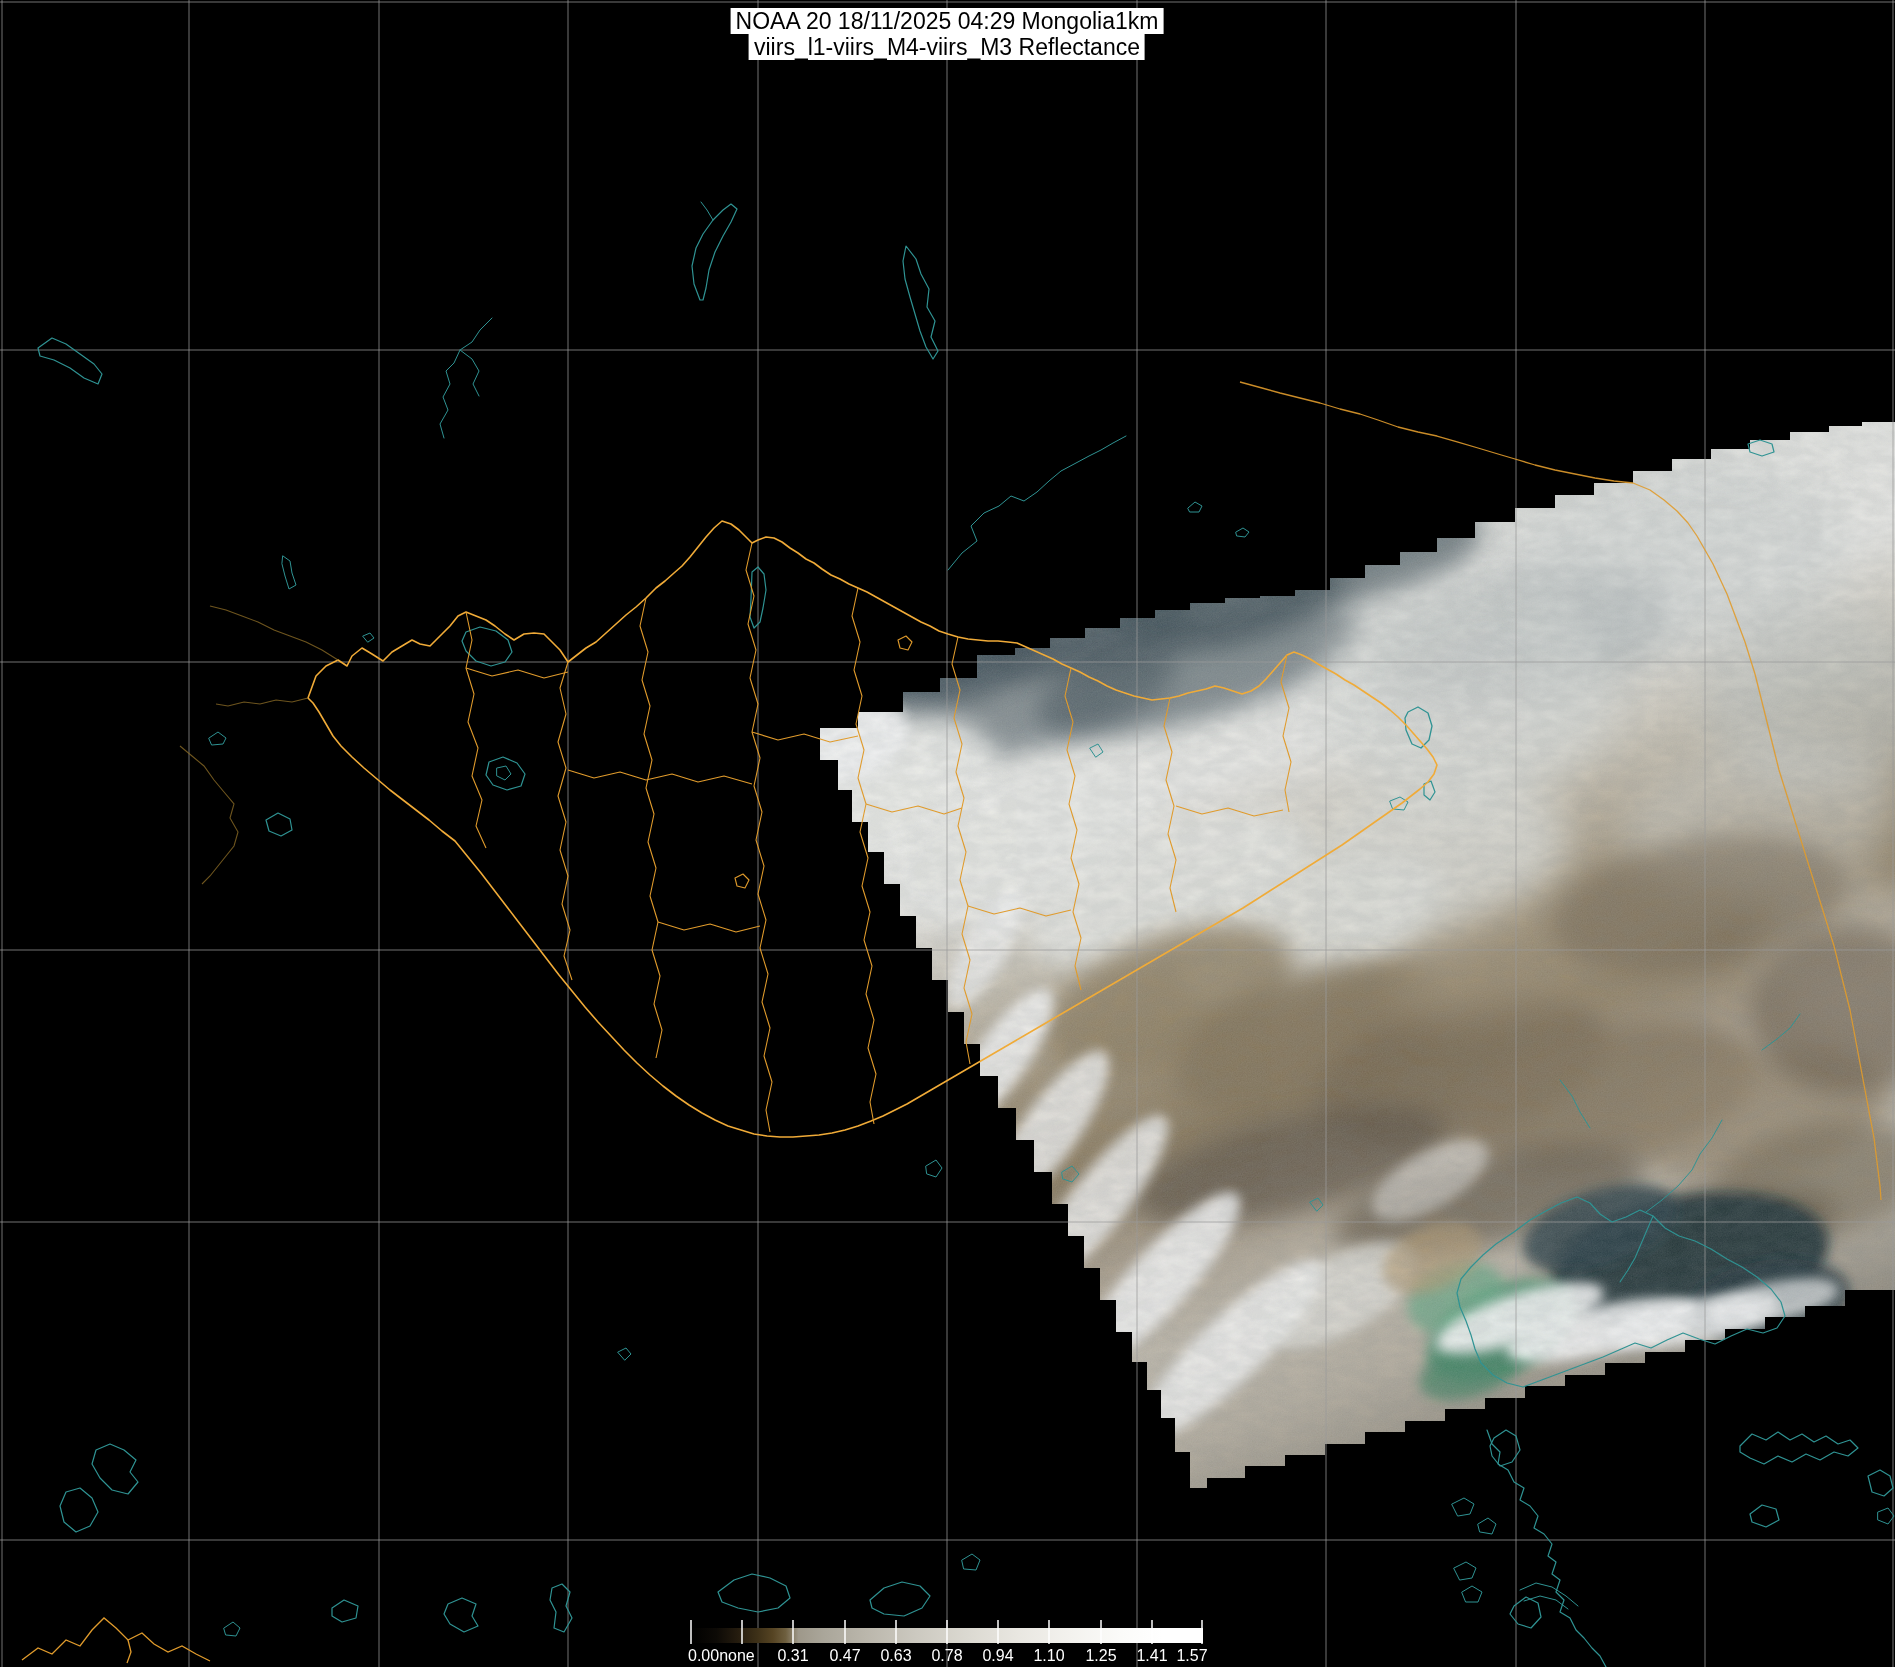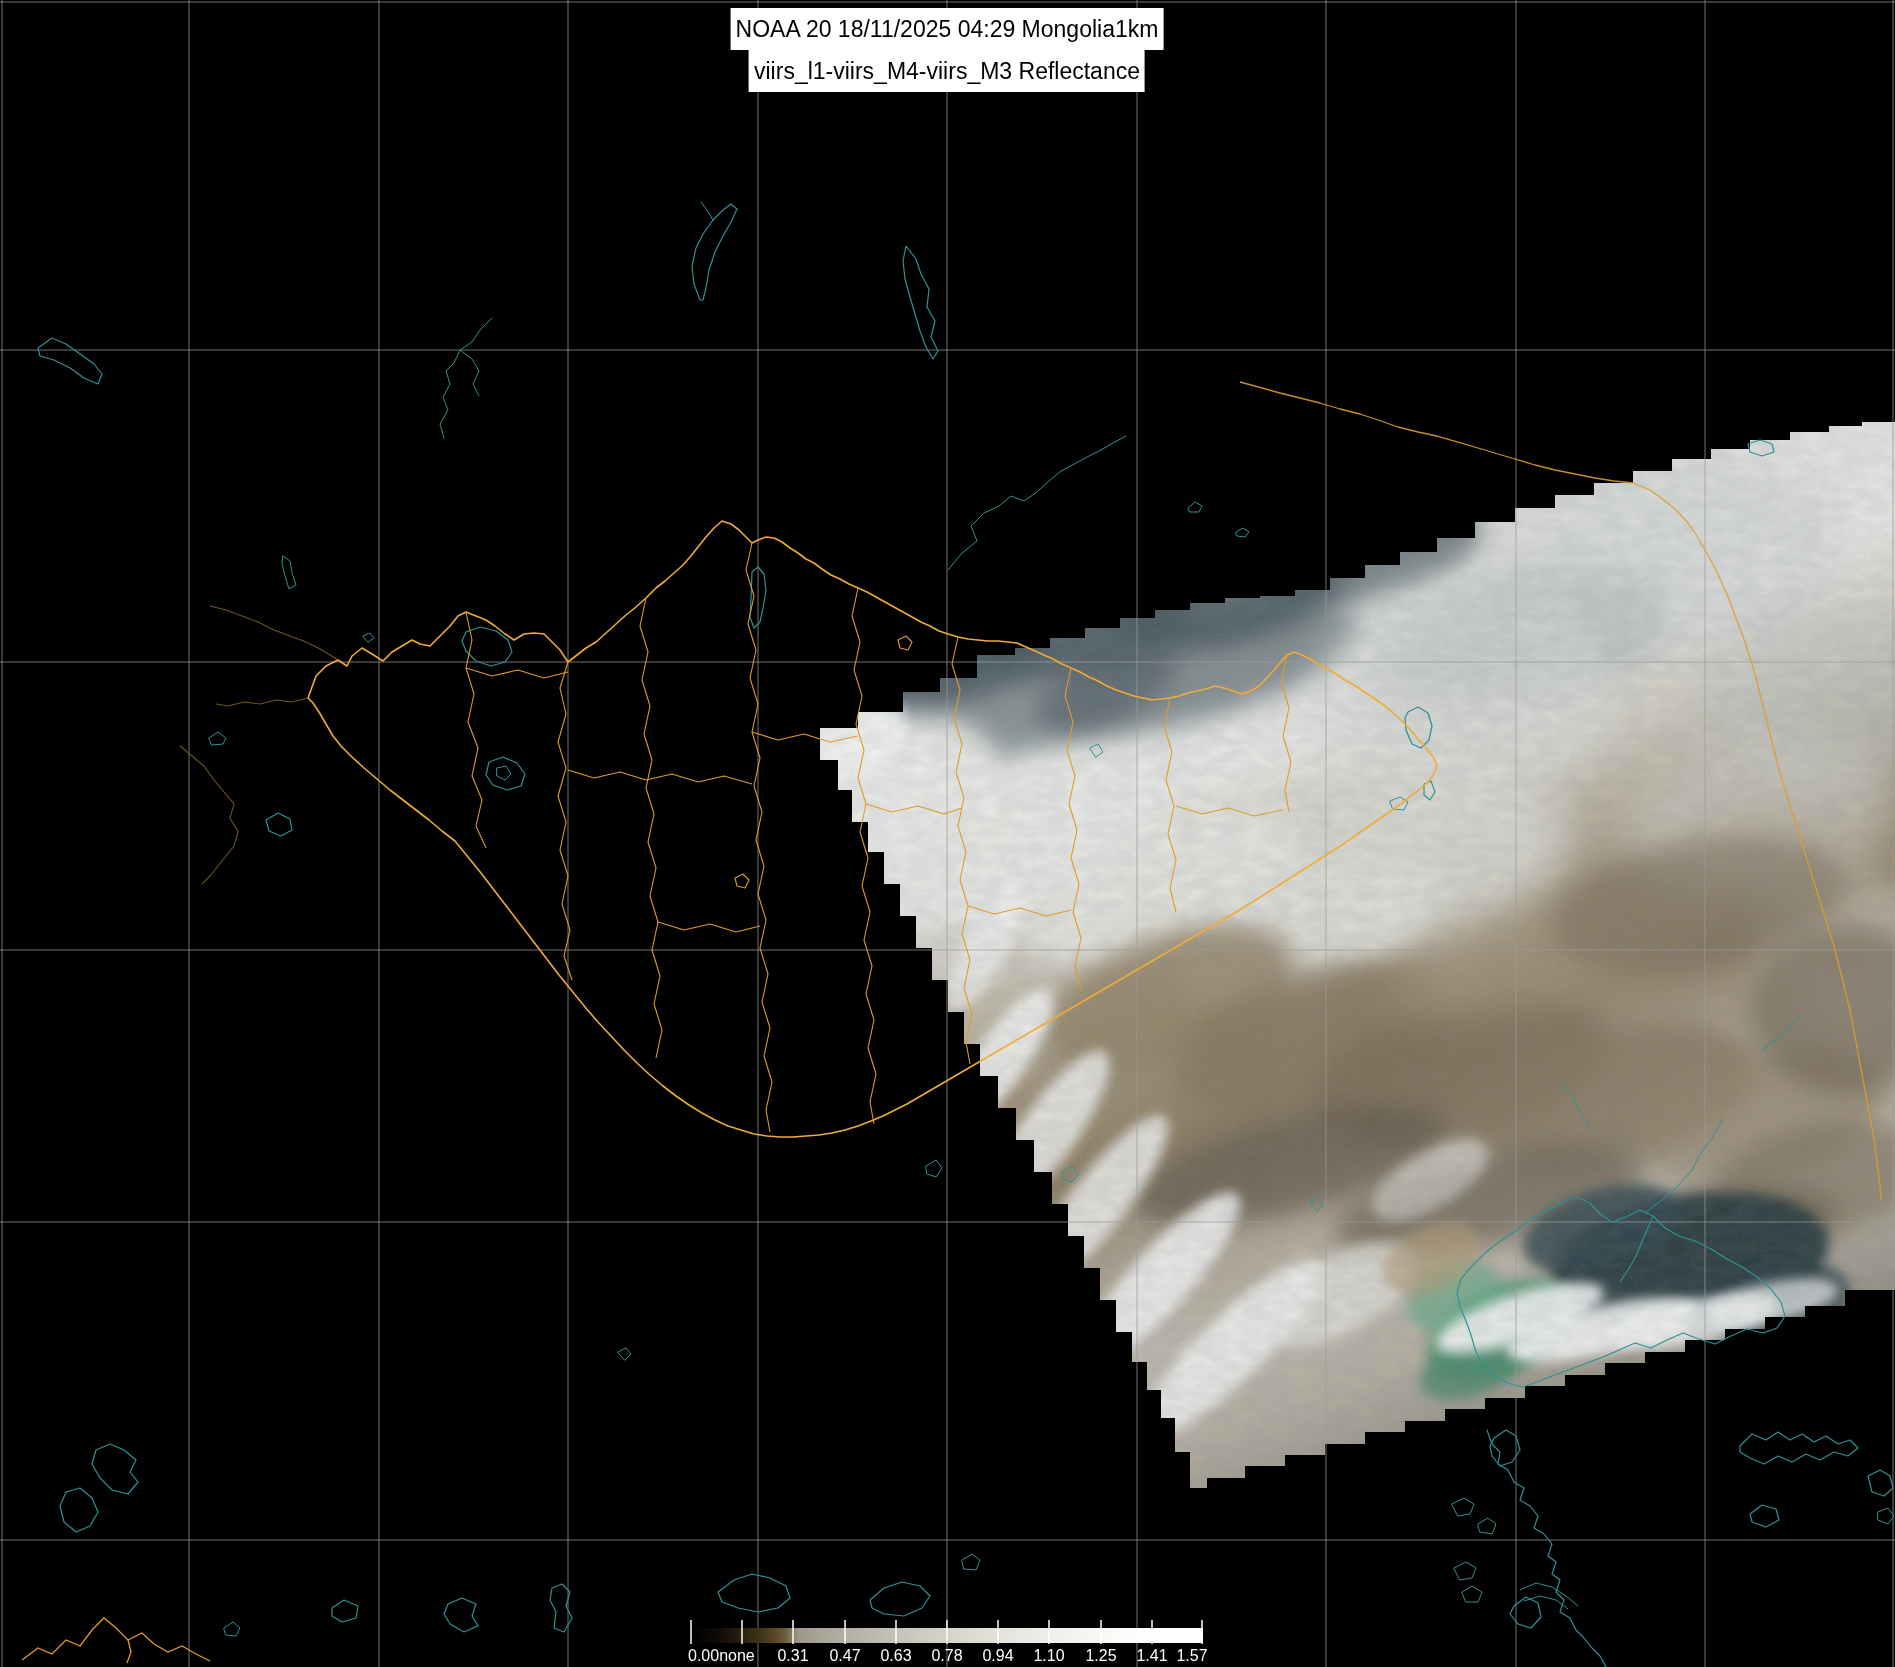--- a/index.html
+++ b/index.html
@@ -3,21 +3,21 @@
 <meta charset="utf-8">
 <style>
   html,body{margin:0;padding:0;background:#000;}
   body{width:1895px;height:1667px;position:relative;overflow:hidden;
        font-family:"Liberation Sans","DejaVu Sans",sans-serif;}
   #map-root{position:absolute;left:0;top:0;width:1895px;height:1667px;}
   svg{position:absolute;left:0;top:0;}
   .title-wrap{position:absolute;left:947px;top:8px;transform:translateX(-50%);
               text-align:center;z-index:5;}
   .title-line{display:block;width:fit-content;margin:0 auto;background:#ffffff;
-              color:#000;font-size:23px;line-height:26px;padding:8px 5px;white-space:nowrap;}
+              color:#000;font-size:23px;line-height:26px;padding:0 5px;white-space:nowrap;}
 </style>
 </head>
 <body>
 
 <div id="map-root">
   <svg id="scene" width="1895" height="1667" viewBox="0 0 1895 1667">
     <defs>
       <linearGradient id="swathGrad" gradientUnits="userSpaceOnUse" x1="1010" y1="430" x2="1430" y2="1560">
           <stop offset="0" stop-color="#9fa8ab"></stop>
           <stop offset="0.05" stop-color="#4e5d64"></stop>

